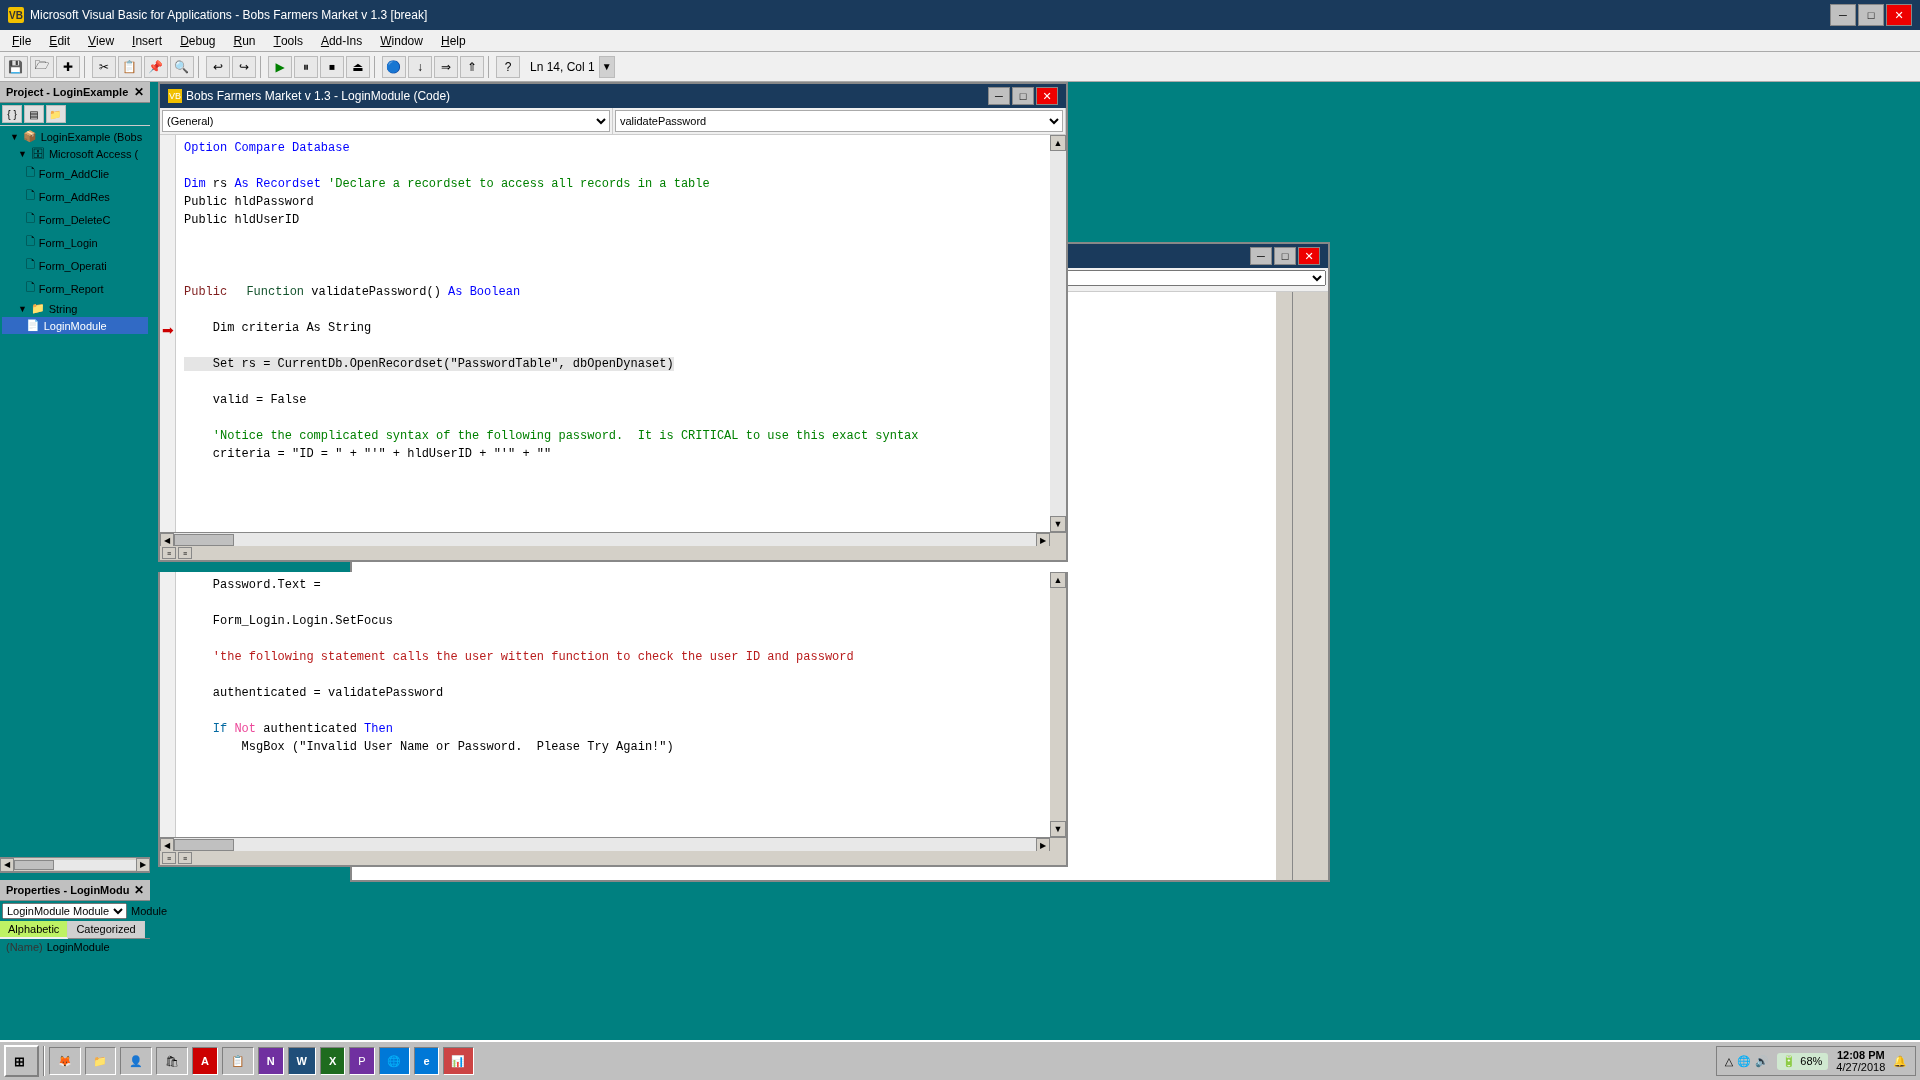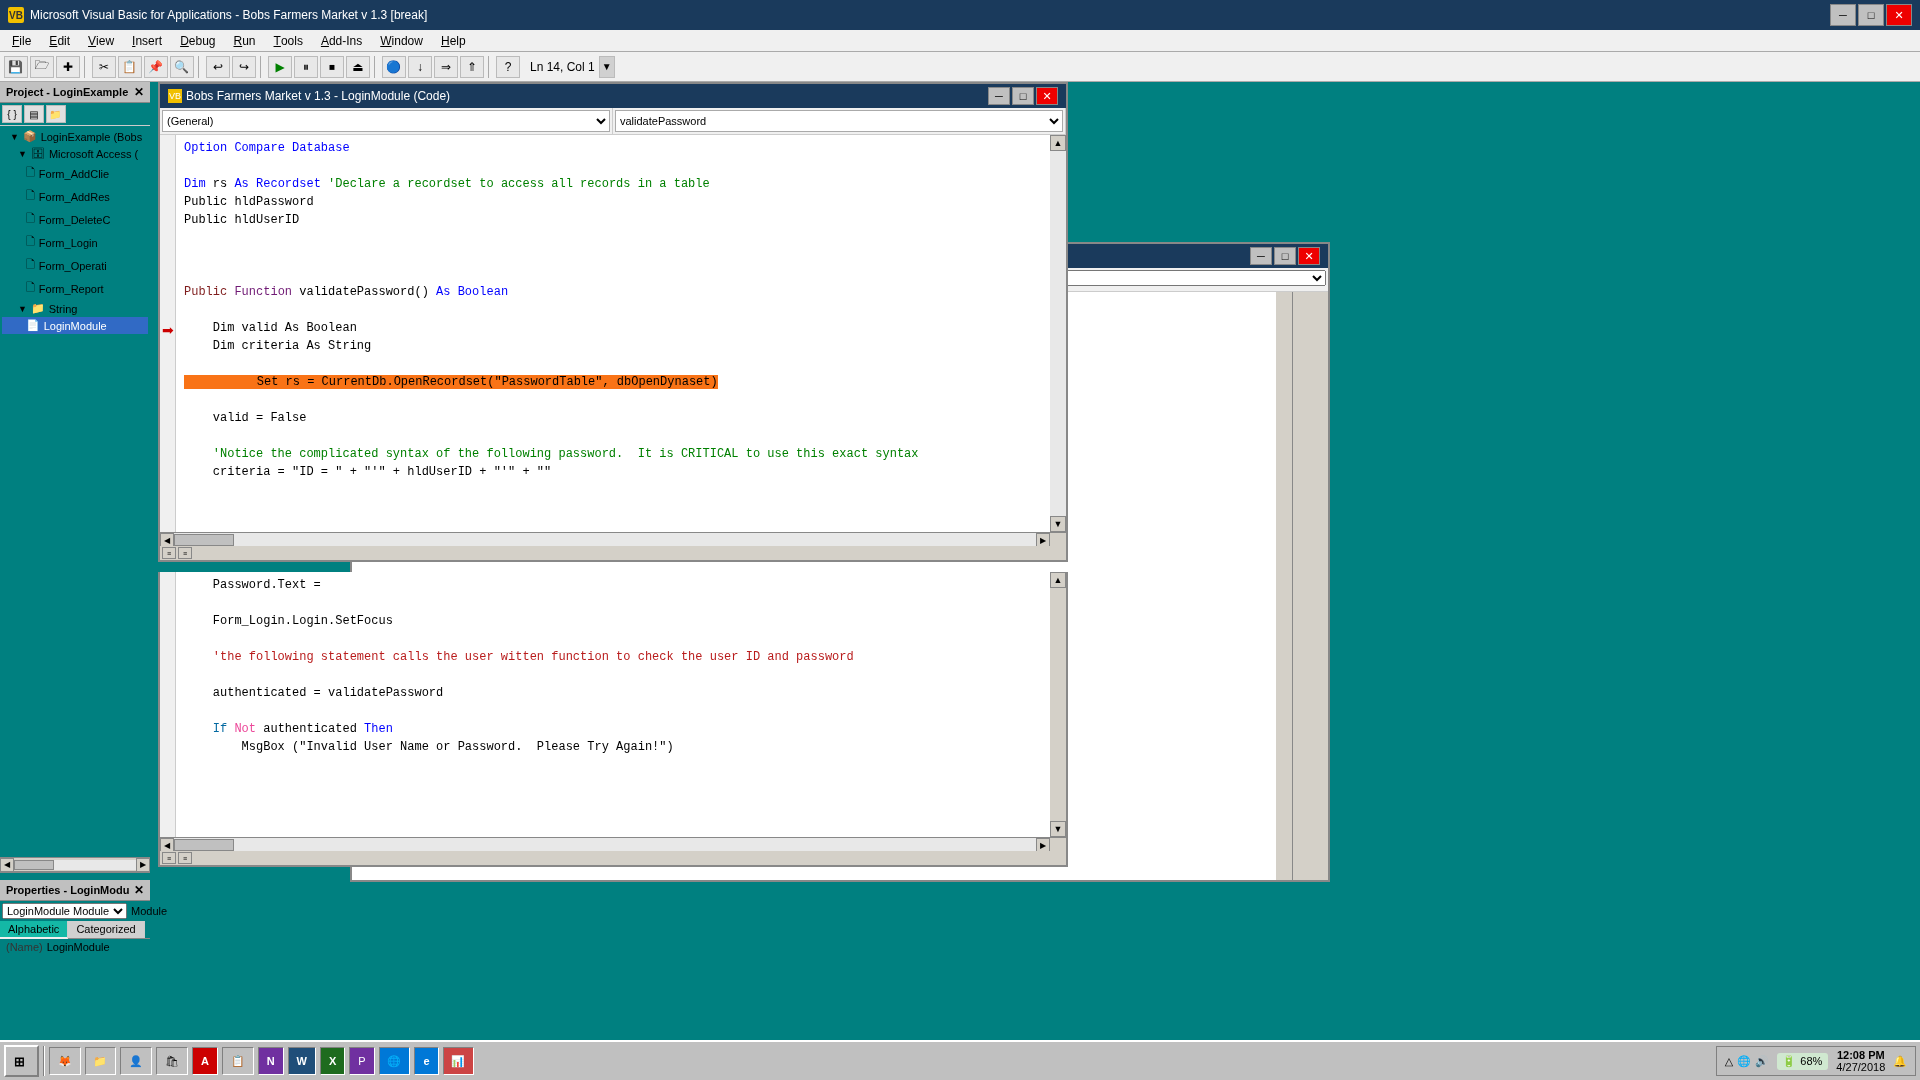--- a/index.html
+++ b/index.html
@@ -234,21 +234,21 @@
       border-bottom: 1px solid #888;
     }
     .prop-tab {
       padding: 2px 8px;
       font-size: 11px;
       cursor: pointer;
       border-right: 1px solid #ccc;
       background: #d0d0d0;
     }
     .prop-tab.active {
-      background: #14b8a6;
+      background: #bef264;
       border-bottom: 2px solid #f0f0f0;
       margin-bottom: -1px;
     }
     .prop-row {
       padding: 2px 6px;
       font-size: 11px;
       display: flex;
       gap: 4px;
     }
     .prop-label { color: #333; }
@@ -694,26 +694,25 @@
         </div>
         <div class="code-text" id="main-code-text">
         <div class="code-line"><span style="color:#0000ff;">Option</span> <span style="color:#0000ff;">Compare</span> <span style="color:#0000ff;">Database</span></div>
             <div class="code-line">&nbsp;</div>
             <div class="code-line"><span style="color:#0000ff;">Dim</span> rs <span style="color:#0000ff;">As</span> <span style="color:#0000ff;">Recordset</span> <span style="color:#008000;">'Declare a recordset to access all records in a table</span></div>
             <div class="code-line">Public hldPassword</div>
             <div class="code-line">Public hldUserID</div>
             <div class="code-line">&nbsp;</div>
             <div class="code-line">&nbsp;</div>
             <div class="code-line">&nbsp;</div>
-            <div class="code-line"><span style="color:#7f1d1d;">Public</span> <span style="color:#701a75;">Function</span> validatePassword() <span style="color:#0000ff;">As</span> <span style="color:#0000ff;">Boolean</span></div>
-            <div class="code-line">&nbsp;</div>
-            <div class="code-line">    Dim valid As Boolean</div>
+            <div class="code-line"><span style="color:#7f1d1d;">Public</span> <span style="color:#14532d;margin-left:12px;">Function</span> validatePassword() <span style="color:#0000ff;">As</span> <span style="color:#0000ff;">Boolean</span></div>
+            <div class="code-line">&nbsp;</div>
             <div class="code-line">    Dim criteria As String</div>
             <div class="code-line">&nbsp;</div>
-            <div class="code-line"><span style="background:#f97316;padding-left:44px;">    Set rs = CurrentDb.OpenRecordset("PasswordTable", dbOpenDynaset)</span></div>
+            <div class="code-line"><span style="background:#e5e5e5;">    Set rs = CurrentDb.OpenRecordset("PasswordTable", dbOpenDynaset)</span></div>
             <div class="code-line">&nbsp;</div>
             <div class="code-line">    valid = False</div>
             <div class="code-line">&nbsp;</div>
             <div class="code-line"><span style="color:#008000;">    'Notice the complicated syntax of the following password.  It is CRITICAL to use this exact syntax</span></div>
             <div class="code-line">    criteria = "ID = " + "'" + hldUserID + "'" + ""</div>
             <div class="code-line">&nbsp;</div>
             <div class="code-line">&nbsp;</div>
           </div>
         <div class="code-scroll">
           <div class="scroll-btn">▲</div>

